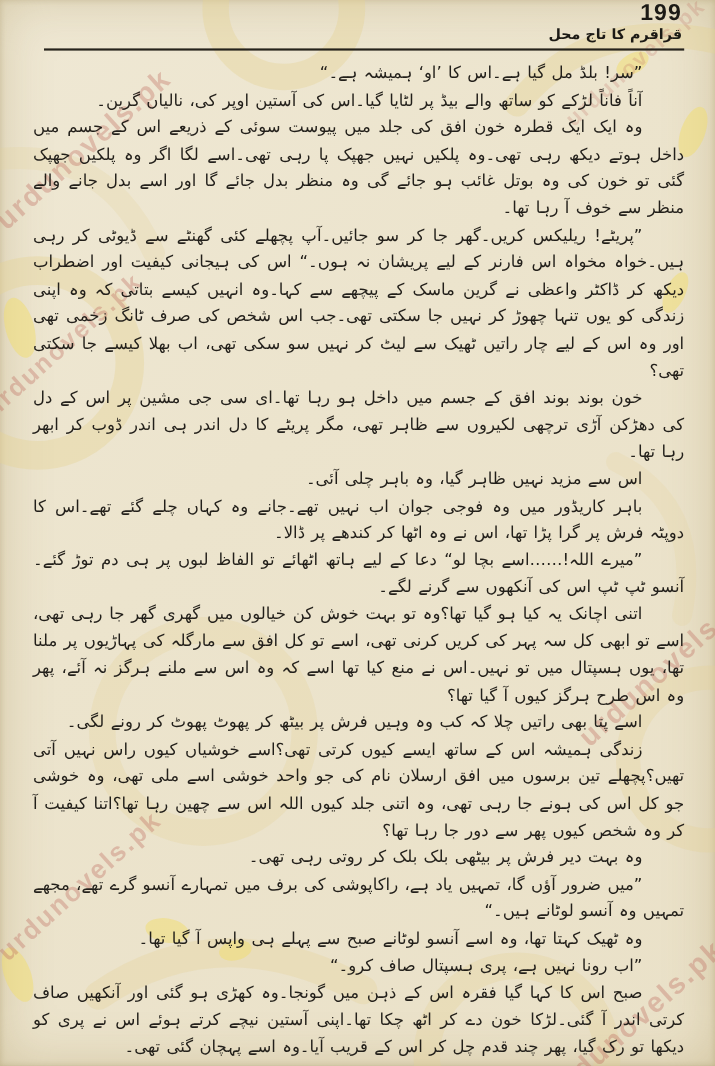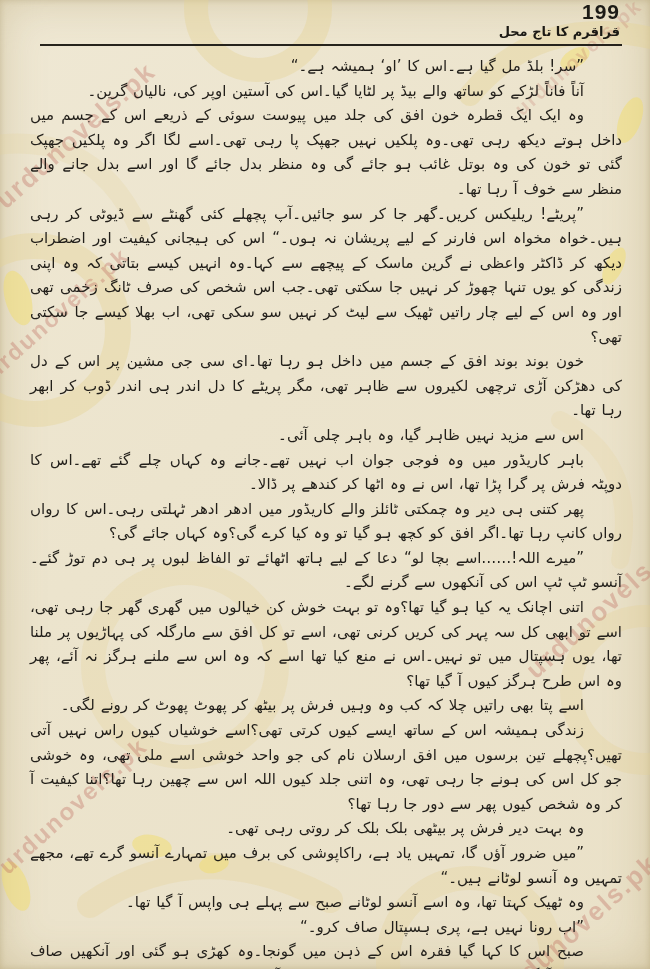--- a/index.html
+++ b/index.html
@@ -106,21 +106,20 @@
   </div>
 
   <div class="story" lang="ur">
       <p class="para">”سر! بلڈ مل گیا ہے۔اس کا ’او‘ ہمیشہ ہے۔“</p>
       <p class="para">آناً فاناً لڑکے کو ساتھ والے بیڈ پر لٹایا گیا۔اس کی آستین اوپر کی، نالیاں گرین۔</p>
       <p class="para">وہ ایک ایک قطرہ خون افق کی جلد میں پیوست سوئی کے ذریعے اس کے جسم میں داخل ہوتے دیکھ رہی تھی۔وہ پلکیں نہیں جھپک پا رہی تھی۔اسے لگا اگر وہ پلکیں جھپک گئی تو خون کی وہ بوتل غائب ہو جائے گی وہ منظر بدل جائے گا اور اسے بدل جانے والے منظر سے خوف آ رہا تھا۔</p>
       <p class="para">”پریٹے! ریلیکس کریں۔گھر جا کر سو جائیں۔آپ پچھلے کئی گھنٹے سے ڈیوٹی کر رہی ہیں۔خواہ مخواہ اس فارنر کے لیے پریشان نہ ہوں۔“ اس کی ہیجانی کیفیت اور اضطراب دیکھ کر ڈاکٹر واعظی نے گرین ماسک کے پیچھے سے کہا۔وہ انہیں کیسے بتاتی کہ وہ اپنی زندگی کو یوں تنہا چھوڑ کر نہیں جا سکتی تھی۔جب اس شخص کی صرف ٹانگ زخمی تھی اور وہ اس کے لیے چار راتیں ٹھیک سے لیٹ کر نہیں سو سکی تھی، اب بھلا کیسے جا سکتی تھی؟</p>
       <p class="para">خون بوند بوند افق کے جسم میں داخل ہو رہا تھا۔ای سی جی مشین پر اس کے دل کی دھڑکن آڑی ترچھی لکیروں سے ظاہر تھی، مگر پریٹے کا دل اندر ہی اندر ڈوب کر ابھر رہا تھا۔</p>
       <p class="para">اس سے مزید نہیں ظاہر گیا، وہ باہر چلی آئی۔</p>
       <p class="para">باہر کاریڈور میں وہ فوجی جوان اب نہیں تھے۔جانے وہ کہاں چلے گئے تھے۔اس کا دوپٹہ فرش پر گرا پڑا تھا، اس نے وہ اٹھا کر کندھے پر ڈالا۔</p>
-      <p class="para">پھر کتنی ہی دیر وہ چمکتی ٹائلز والے کاریڈور میں ادھر ادھر ٹہلتی رہی۔اس کا رواں رواں کانپ رہا تھا۔اگر افق کو کچھ ہو گیا تو وہ کیا کرے گی؟وہ کہاں جائے گی؟</p>
       <p class="para">”میرے اللہ!……اسے بچا لو“ دعا کے لیے ہاتھ اٹھائے تو الفاظ لبوں پر ہی دم توڑ گئے۔آنسو ٹپ ٹپ اس کی آنکھوں سے گرنے لگے۔</p>
       <p class="para">اتنی اچانک یہ کیا ہو گیا تھا؟وہ تو بہت خوش کن خیالوں میں گھری گھر جا رہی تھی، اسے تو ابھی کل سہ پہر کی کریں کرنی تھی، اسے تو کل افق سے مارگلہ کی پہاڑیوں پر ملنا تھا، یوں ہسپتال میں تو نہیں۔اس نے منع کیا تھا اسے کہ وہ اس سے ملنے ہرگز نہ آئے، پھر وہ اس طرح ہرگز کیوں آ گیا تھا؟</p>
       <p class="para">اسے پتا بھی راتیں چلا کہ کب وہ وہیں فرش پر بیٹھ کر پھوٹ پھوٹ کر رونے لگی۔</p>
       <p class="para">زندگی ہمیشہ اس کے ساتھ ایسے کیوں کرتی تھی؟اسے خوشیاں کیوں راس نہیں آتی تھیں؟پچھلے تین برسوں میں افق ارسلان نام کی جو واحد خوشی اسے ملی تھی، وہ خوشی جو کل اس کی ہونے جا رہی تھی، وہ اتنی جلد کیوں اللہ اس سے چھین رہا تھا؟اتنا کیفیت آ کر وہ شخص کیوں پھر سے دور جا رہا تھا؟</p>
       <p class="para">وہ بہت دیر فرش پر بیٹھی بلک بلک کر روتی رہی تھی۔</p>
       <p class="para">”میں ضرور آؤں گا، تمہیں یاد ہے، راکاپوشی کی برف میں تمہارے آنسو گرے تھے، مجھے تمہیں وہ آنسو لوٹانے ہیں۔“</p>
       <p class="para">وہ ٹھیک کہتا تھا، وہ اسے آنسو لوٹانے صبح سے پہلے ہی واپس آ گیا تھا۔</p>
       <p class="para">”اب رونا نہیں ہے، پری ہسپتال صاف کرو۔“</p>
       <p class="para">صبح اس کا کہا گیا فقرہ اس کے ذہن میں گونجا۔وہ کھڑی ہو گئی اور آنکھیں صاف کرتی اندر آ گئی۔لڑکا خون دے کر اٹھ چکا تھا۔اپنی آستین نیچے کرتے ہوئے اس نے پری کو دیکھا تو رک گیا، پھر چند قدم چل کر اس کے قریب آیا۔وہ اسے پہچان گئی تھی۔</p>
     </div>

